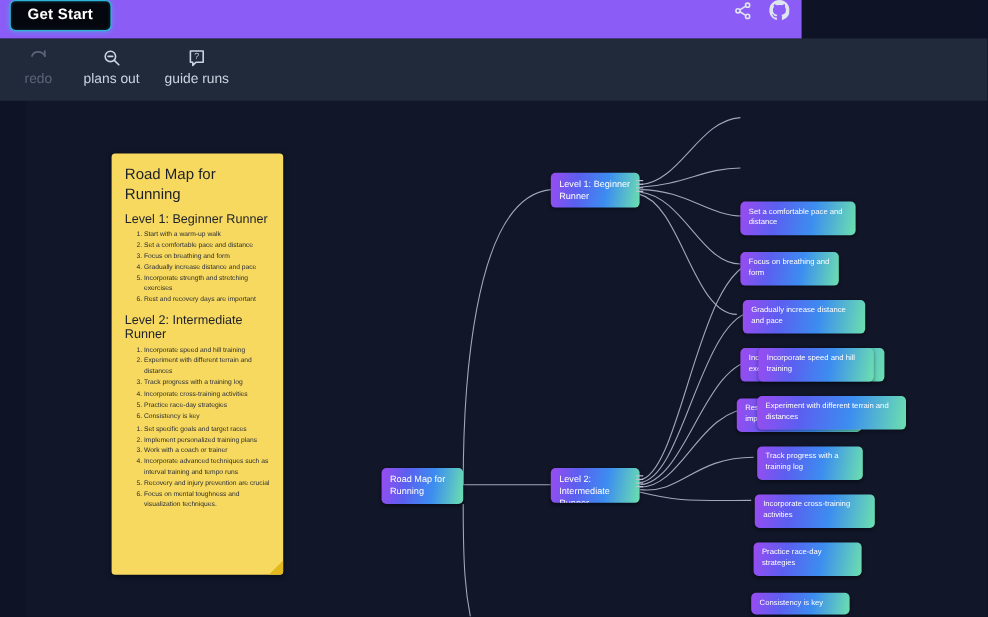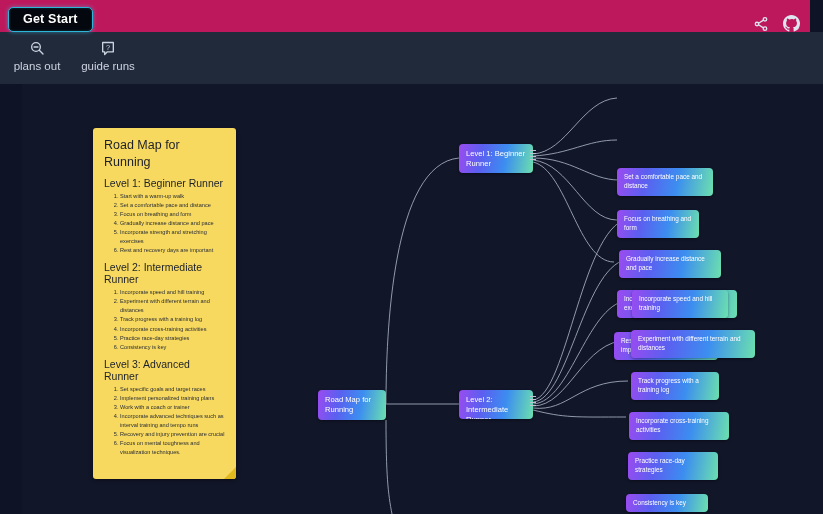--- a/index.html
+++ b/index.html
@@ -13,25 +13,25 @@
     overflow: hidden;
     font-family: "Liberation Sans", sans-serif;
     position: relative;
     color: #e8ecf4;
   }
 
   
   .topbar {
     position: absolute;
     left: 0; top: 0;
-    width: 810px;
+    width: 668px;
     height: 32px;
-    background: #be185d;
-    display: flex;
-    align-items: flex-end;
+    background: #8b5cf6;
+    display: flex;
+    align-items: flex-start;
     justify-content: space-between;
     box-sizing: border-box;
     padding: 0 10px 0 8px;
     z-index: 20;
   }
   .get-start-btn {
     background: #05070e;
     color: #ffffff;
     font-size: 12.5px;
     font-weight: bold;
@@ -208,20 +208,29 @@
         3.07-1.87 3.75-3.65 3.95.29.25.54.73.54 1.48 0 1.07-.01 1.93-.01 2.2 0 .21.15.46.55.38A8.01
         8.01 0 0 0 16 8c0-4.42-3.58-8-8-8z"></path>
       </svg>
     </span>
   </div>
 </div>
 
 <div class="toolbar">
 
 
+  <div class="tool disabled">
+    <span class="ticon">
+      <svg width="18" height="16" viewBox="0 0 24 24" fill="none" stroke="currentColor" stroke-width="2.2" stroke-linecap="round" stroke-linejoin="round">
+        <polyline points="20,10 20,4"></polyline>
+        <path d="M20 10 C17 3, 6 3, 4 10"></path>
+      </svg>
+    </span>
+    <span class="tlabel">redo</span>
+  </div>
 
 
   <div class="tool wide">
     <span class="ticon">
       <svg width="16" height="16" viewBox="0 0 24 24" fill="none" stroke="currentColor" stroke-width="2" stroke-linecap="round">
         <circle cx="10.5" cy="10.5" r="6.5"></circle>
         <line x1="15.4" y1="15.4" x2="21" y2="21"></line>
         <line x1="7.6" y1="10.5" x2="13.4" y2="10.5"></line>
       </svg>
     </span>
@@ -284,21 +293,20 @@
     <div class="note-h2">Level 2: Intermediate Runner</div>
     <ol class="note-list">
       <li>Incorporate speed and hill training</li>
       <li>Experiment with different terrain and distances</li>
       <li>Track progress with a training log</li>
       <li>Incorporate cross-training activities</li>
       <li>Practice race-day strategies</li>
       <li>Consistency is key</li>
     </ol>
 
-    <div class="note-h2">Level 3: Advanced Runner</div>
     <ol class="note-list">
       <li>Set specific goals and target races</li>
       <li>Implement personalized training plans</li>
       <li>Work with a coach or trainer</li>
       <li>Incorporate advanced techniques such as interval training and tempo runs</li>
       <li>Recovery and injury prevention are crucial</li>
       <li>Focus on mental toughness and visualization techniques.</li>
     </ol>
 
     <span class="fold"></span>

